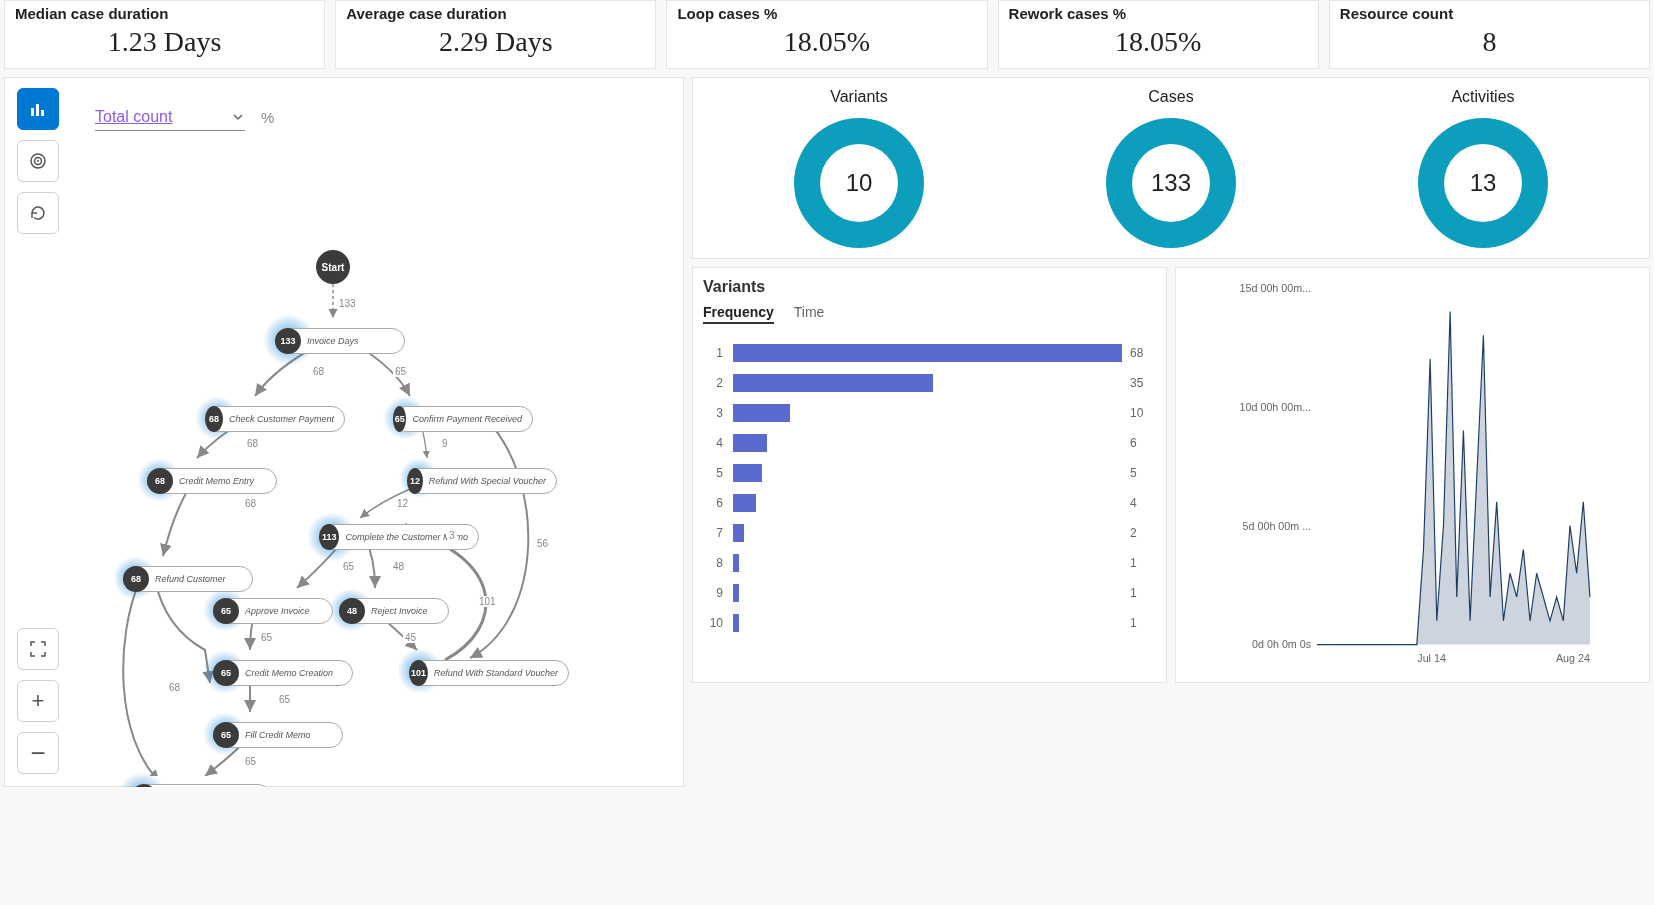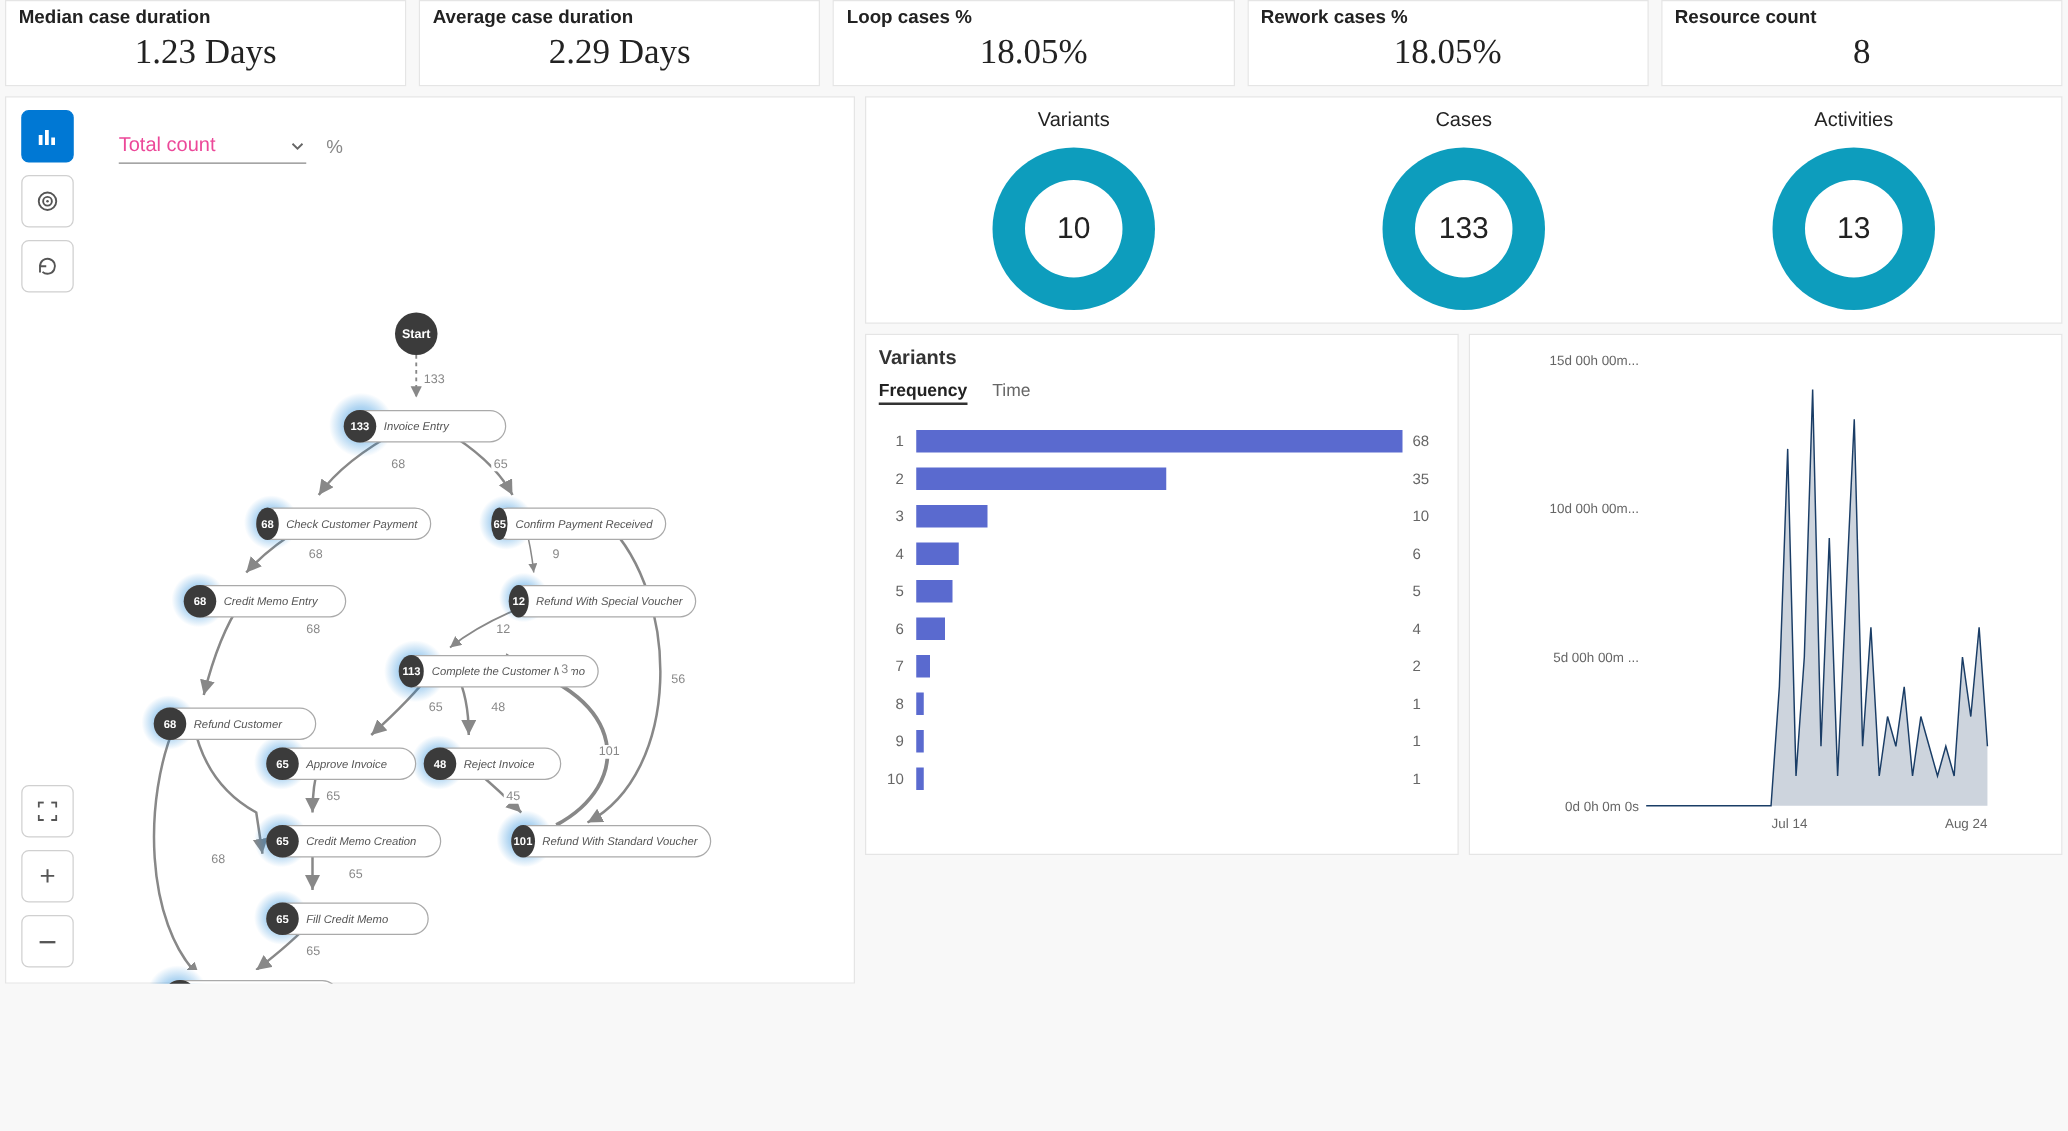--- a/index.html
+++ b/index.html
@@ -17,21 +17,21 @@
   .panel { background: #fff; border: 1px solid #e5e5e5; padding: 10px; }
   .panel-title { font-size: 16px; font-weight: 600; margin-bottom: 8px; }
 
   
   .lp-toolbar { position: absolute; left: 12px; top: 10px; display: flex; flex-direction: column; gap: 10px; }
   .lp-btn { width: 42px; height: 42px; border: 1px solid #d0d0d0; border-radius: 6px; background: #fff; display: flex; align-items: center; justify-content: center; cursor: pointer; }
   .lp-btn.active { background: #0078d4; border-color: #0078d4; color: #fff; }
   .lp-bottom-toolbar { position: absolute; left: 12px; bottom: 12px; display: flex; flex-direction: column; gap: 10px; }
 
   .lp-dropdown { position: absolute; left: 90px; top: 26px; display: flex; align-items: center; gap: 10px; }
-  .lp-select { border: none; border-bottom: 1px solid #888; background: transparent; width: 150px; font-size: 16px; color: #ec4899; padding: 4px 0; cursor: pointer; display:flex; justify-content:space-between; align-items:center;}
+  .lp-select { border: none; border-bottom: 1px solid #888; background: transparent; width: 150px; font-size: 16px; color: #8b5cf6; padding: 4px 0; cursor: pointer; display:flex; justify-content:space-between; align-items:center;text-decoration:underline;}
   .lp-select svg { flex-shrink:0; }
   .pct { color: #888; font-size: 15px; margin-left:6px;}
 
   
   .flow-area { position: absolute; left: 70px; top: 60px; right: 10px; bottom: 10px; }
   .node { position: absolute; display: flex; align-items: center; background: #fff; border: 1px solid #aaa; border-radius: 16px; height: 26px; font-size: 9px; font-style: italic; color: #555; padding-right: 10px; z-index: 3; }
   .node .badge { background: #3b3b3b; color: #fff; border-radius: 50%; width: 26px; height: 26px; display: flex; align-items: center; justify-content: center; font-size: 9px; font-weight: 700; font-style: normal; margin-right: 6px; margin-left: -1px; }
   .node .label { white-space: nowrap; }
   .circle-node { position: absolute; width: 34px; height: 34px; border-radius: 50%; background: #3b3b3b; color: #fff; display: flex; align-items: center; justify-content: center; font-size: 10px; font-weight: 700; z-index: 3;}
   .halo { position: absolute; border-radius: 50%; z-index: 2;}
@@ -181,21 +181,21 @@
       <div class="halo" style="left:322px;top:510px;width:46px;height:46px"></div>
       <div class="halo" style="left:128px;top:574px;width:44px;height:44px"></div>
       <div class="halo" style="left:42px;top:634px;width:50px;height:50px"></div>
 
       <div class="circle-node" style="left:241px;top:112px">
           <span>Start</span>
         </div>
 
       <div class="node" style="left:200px;top:190px;width:130px">
           <div class="badge">133</div>
-          <div class="label">Invoice Entry</div>
+          <div class="label">Invoice Days</div>
         </div>
       <div class="node" style="left:130px;top:268px;width:140px">
           <div class="badge">68</div>
           <div class="label">Check Customer Payment</div>
         </div>
       <div class="node" style="left:318px;top:268px;width:140px">
           <div class="badge">65</div>
           <div class="label">Confirm Payment Received</div>
         </div>
       <div class="node" style="left:72px;top:330px;width:130px">

